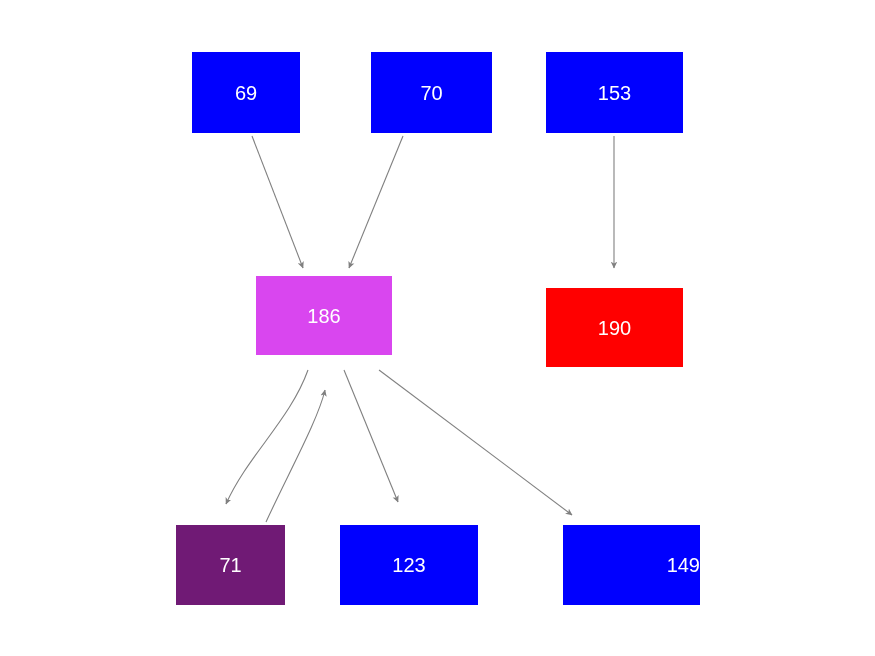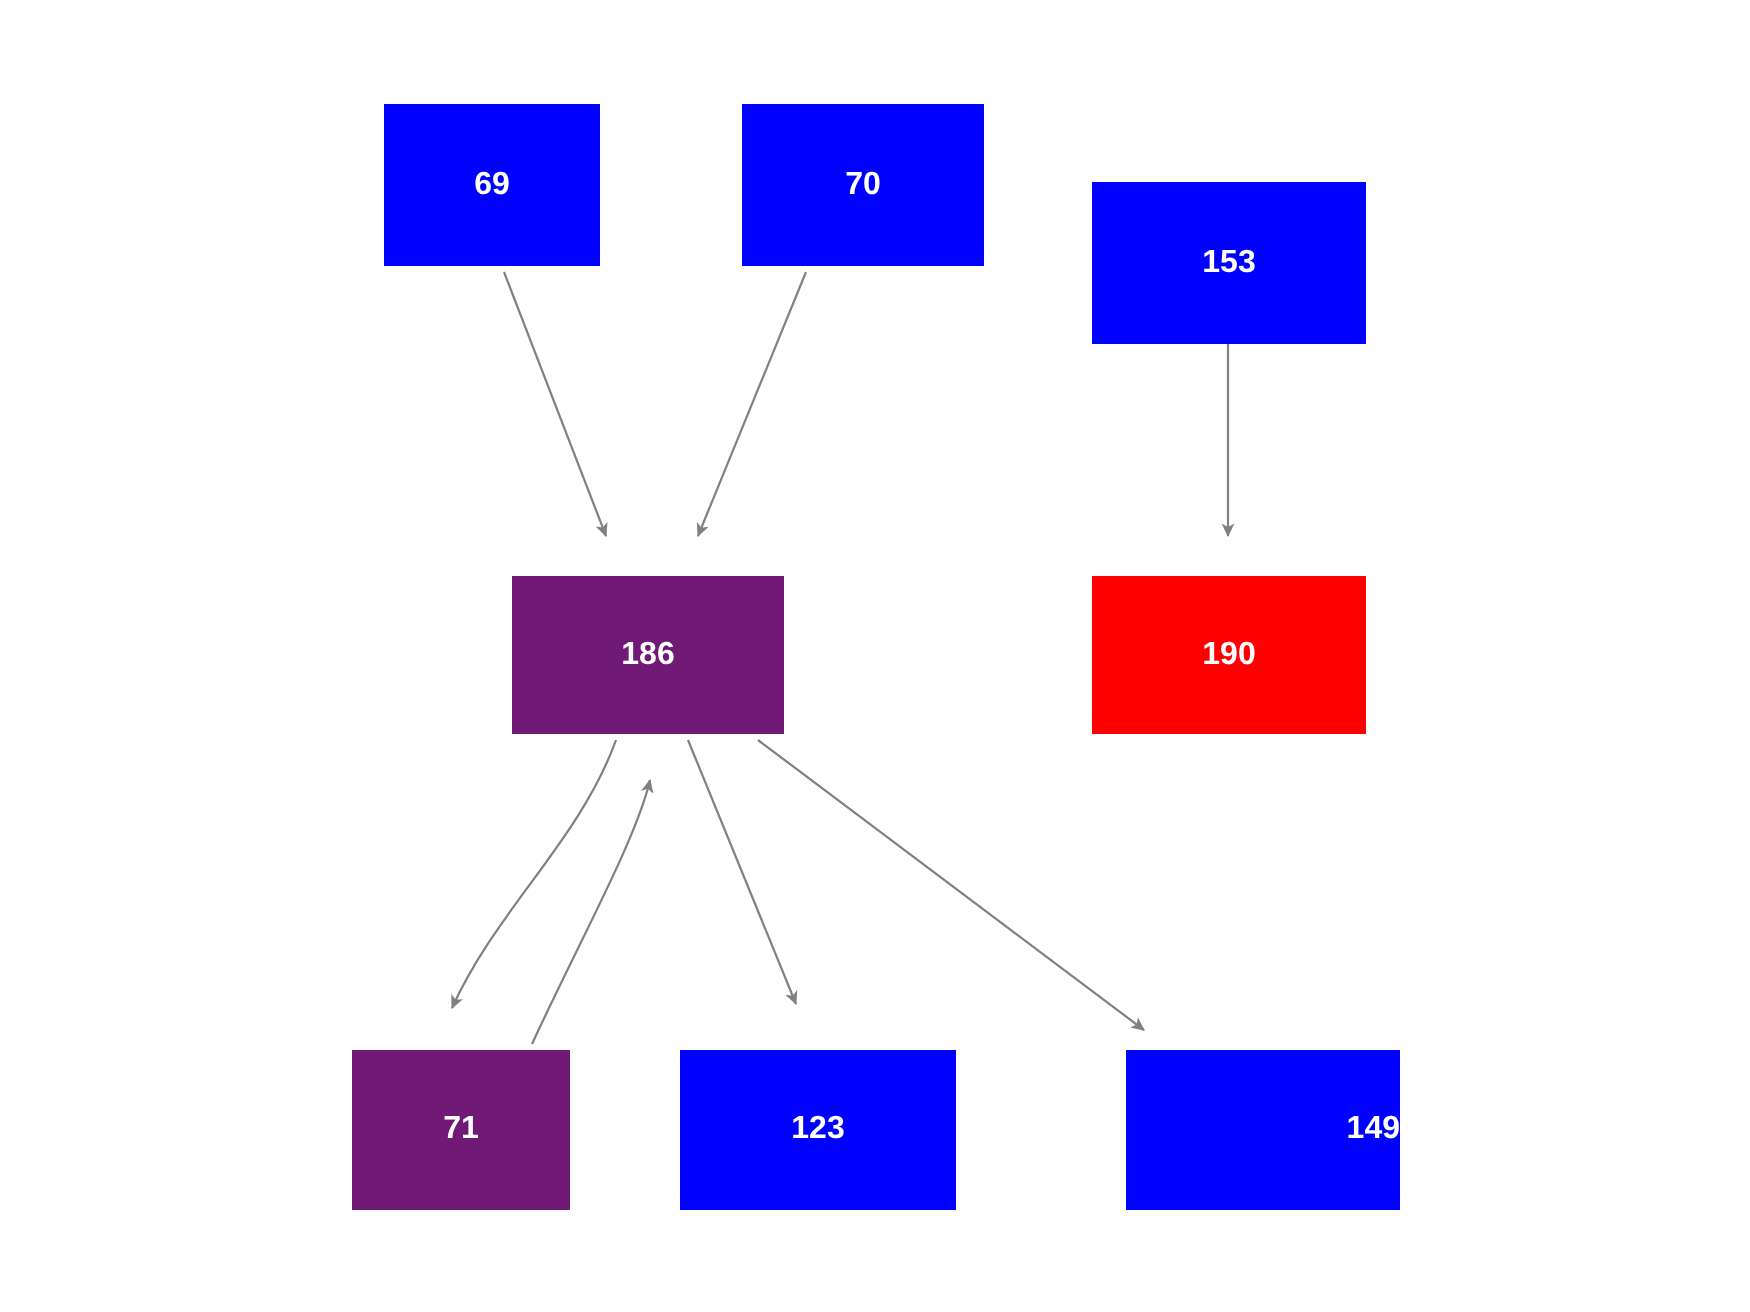--- a/index.html
+++ b/index.html
@@ -36,22 +36,22 @@
     display: flex;
     align-items: center;
     justify-content: center;
     box-sizing: border-box;
     pointer-events: auto;
     cursor: pointer;
   }
   .node-label {
     color: #ffffff;
     font-family: "Liberation Sans", sans-serif;
-    font-size: 16px;
-    font-weight: 700;
+    font-size: 20px;
+    font-weight: 400;
     line-height: 1;
     letter-spacing: 0px;
     white-space: nowrap;
     user-select: none;
   }
 </style>
 </head>
 <body>
 
 <div id="graph-canvas">
@@ -74,24 +74,24 @@
   </svg>
 
   <div class="node-layer">
     <div id="nodes-group">
         <div class="graph-node" style="left: 192px; top: 52px; width: 108px; height: 81px; background: rgb(0, 0, 255);">
           <span class="node-label">69</span>
         </div>
         <div class="graph-node" style="left: 371px; top: 52px; width: 121px; height: 81px; background: rgb(0, 0, 255);">
           <span class="node-label">70</span>
         </div>
-        <div class="graph-node" style="left: 546px; top: 52px; width: 137px; height: 81px; background: rgb(0, 0, 255); margin-top: 39px;">
+        <div class="graph-node" style="left: 546px; top: 52px; width: 137px; height: 81px; background: rgb(0, 0, 255);">
           <span class="node-label">153</span>
         </div>
-        <div class="graph-node" style="left: 256px; top: 288px; width: 136px; height: 79px; background: #701a75;">
+        <div class="graph-node" style="left: 256px; top: 276px; width: 136px; height: 79px; background: #d946ef;">
           <span class="node-label">186</span>
         </div>
         <div class="graph-node" style="left: 546px; top: 288px; width: 137px; height: 79px; background: rgb(255, 0, 0);">
           <span class="node-label">190</span>
         </div>
         <div class="graph-node" style="left: 176px; top: 525px; width: 109px; height: 80px; background: #701a75;">
           <span class="node-label">71</span>
         </div>
         <div class="graph-node" style="left: 340px; top: 525px; width: 138px; height: 80px; background: rgb(0, 0, 255);">
           <span class="node-label">123</span>

